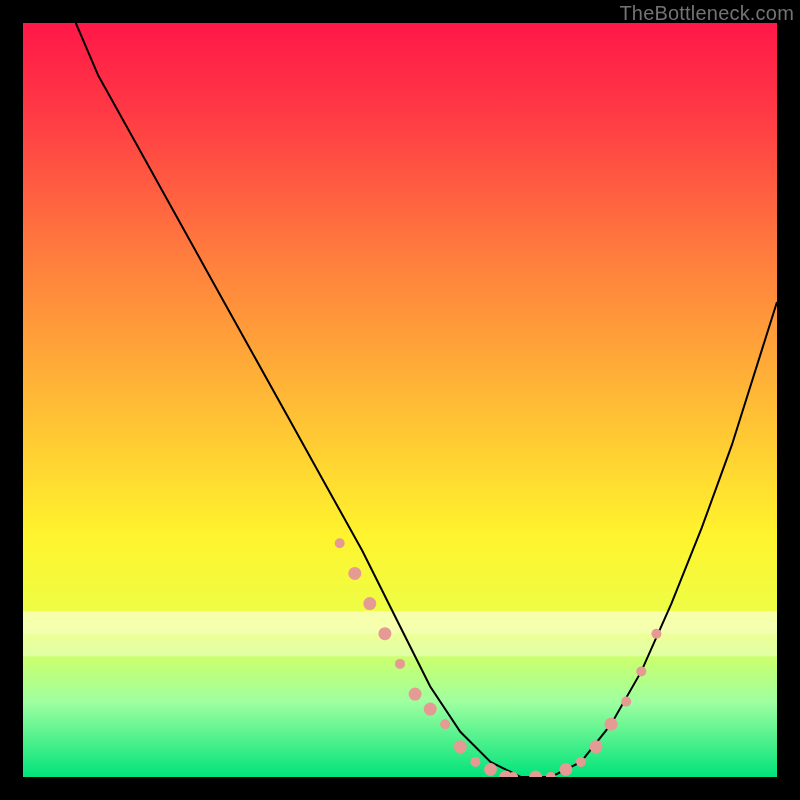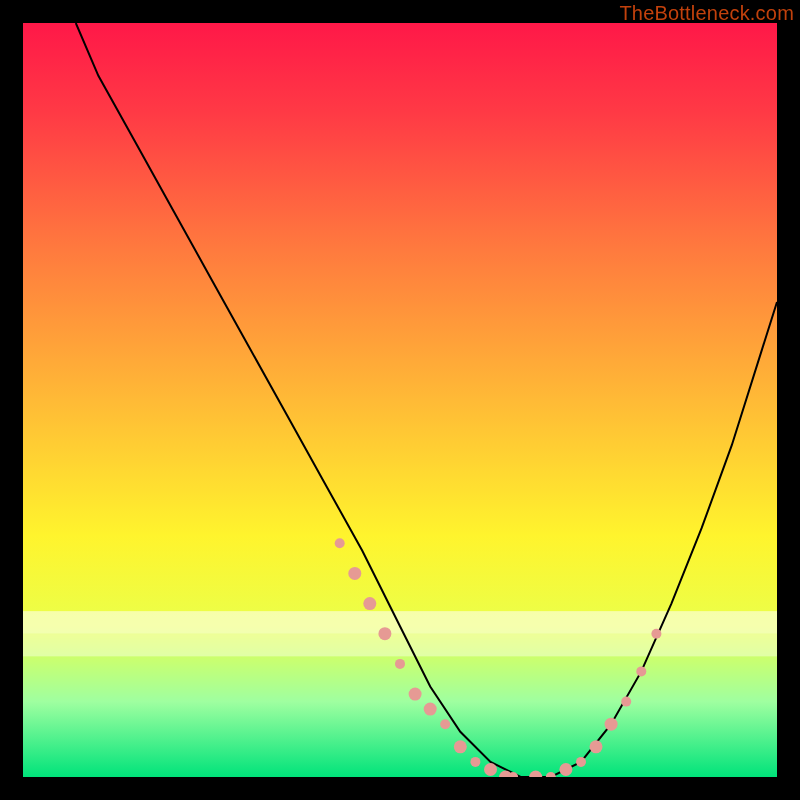--- a/index.html
+++ b/index.html
@@ -23,21 +23,21 @@
     position: absolute;
     left: 0;
     top: 0;
     width: 754px;
     height: 754px;
   }
   .attribution {
     position: absolute;
     top: 2px;
     right: 6px;
-    color: #c2410c;
+    color: #737373;
     font-size: 20px;
     font-weight: 500;
     letter-spacing: 0.2px;
   }
 </style>
 </head>
 <body>
 
 <div class="frame">
   <svg class="plot-area" viewBox="0 0 754 754" preserveAspectRatio="none">

